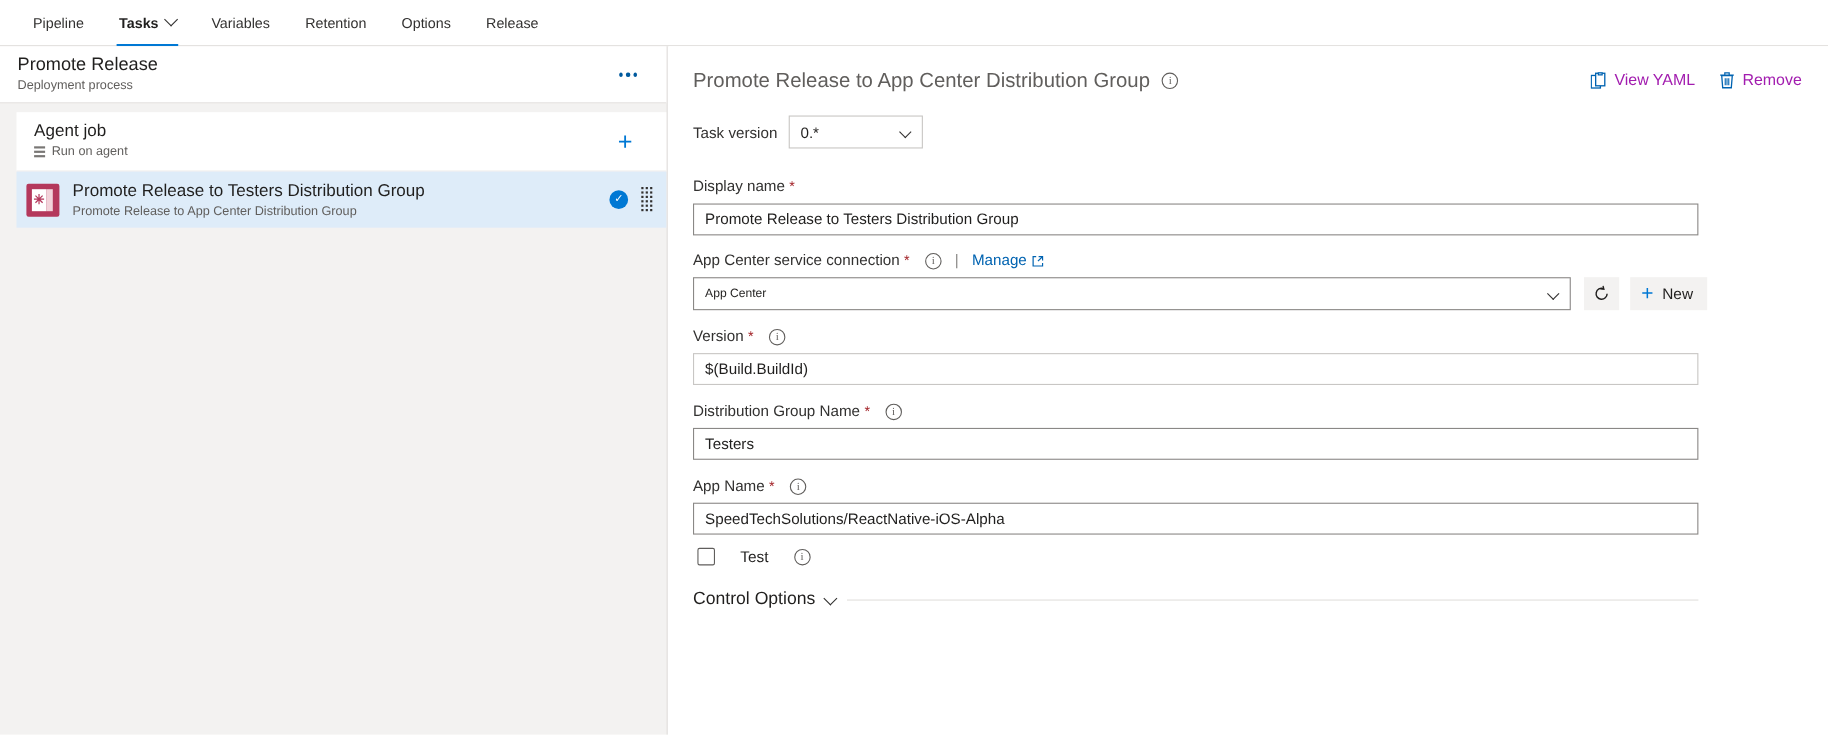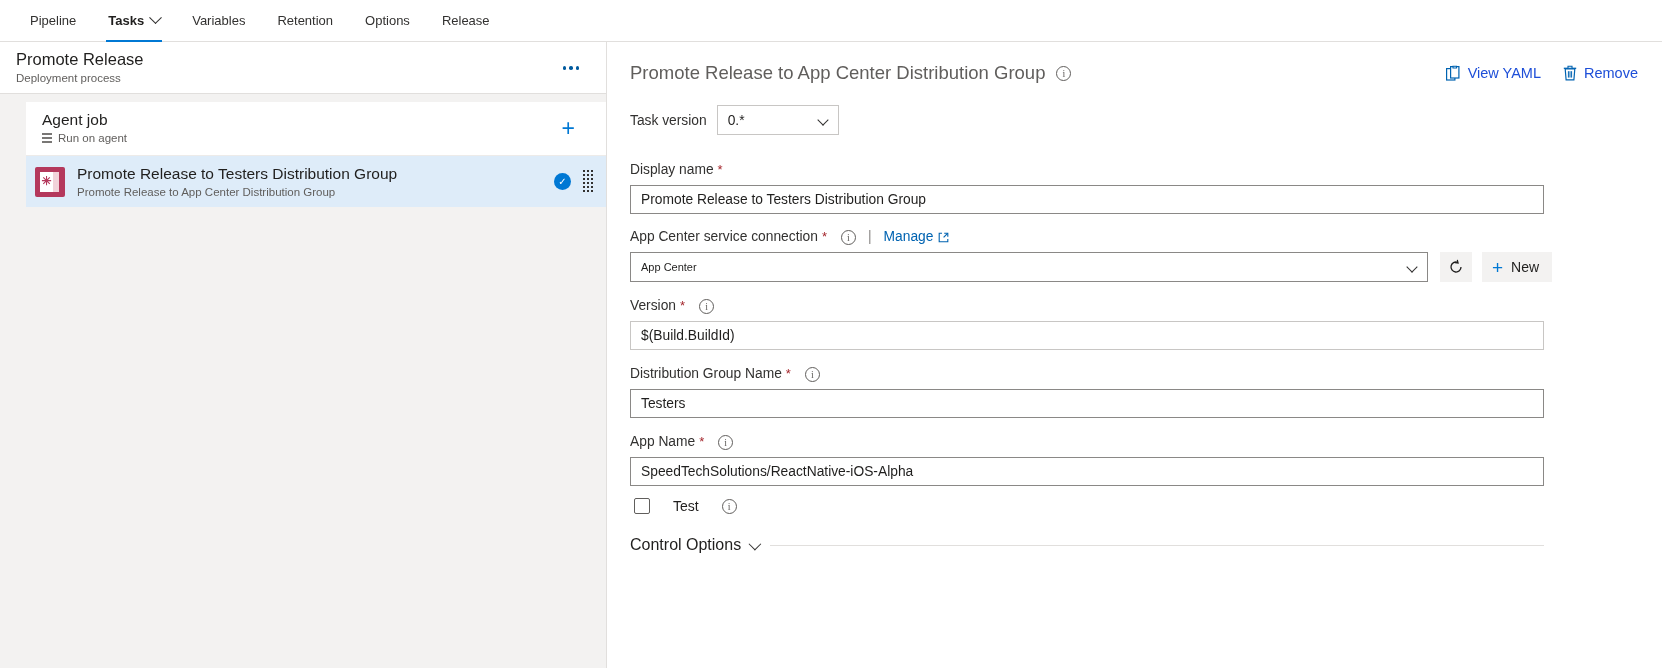--- a/index.html
+++ b/index.html
@@ -95,21 +95,21 @@
   }
   .proc-ellipsis i {
     display: block;
     width: 3.5px; height: 3.5px;
     border-radius: 50%;
     background: #005a9e;
   }
 
   .job-wrap {
     margin: 8px 0 0 0;
-    padding-left: 26px;
+    padding-left: 15px;
   }
   .job-card {
     position: relative;
     background: #ffffff;
     height: 54px;
     padding: 8px 0 0 16px;
     border-bottom: 1px solid #edebe9;
   }
   .job-title { font-size: 15.5px; color: #201f1e; line-height: 19px; }
   .job-sub {
@@ -235,21 +235,21 @@
   .rp-title-info { margin-left: 11px; margin-top: 1px; }
   .rp-actions {
     margin-left: auto;
     display: flex;
     align-items: center;
     gap: 22px;
     padding-right: 24px;
   }
   .rp-action {
     display: flex; align-items: center; gap: 7px;
-    color: #1d4ed8;
+    color: #a21caf;
     font-size: 14.5px;
     cursor: pointer;
     white-space: nowrap;
   }
   .rp-action svg { display: block; }
 
   .field { margin-top: 0; }
   .field-label {
     font-size: 13.8px;
     color: #323130;

